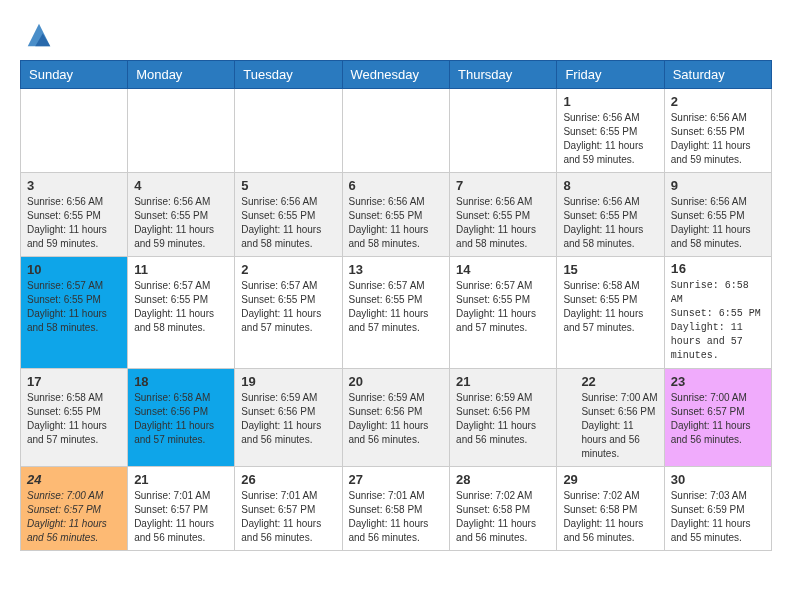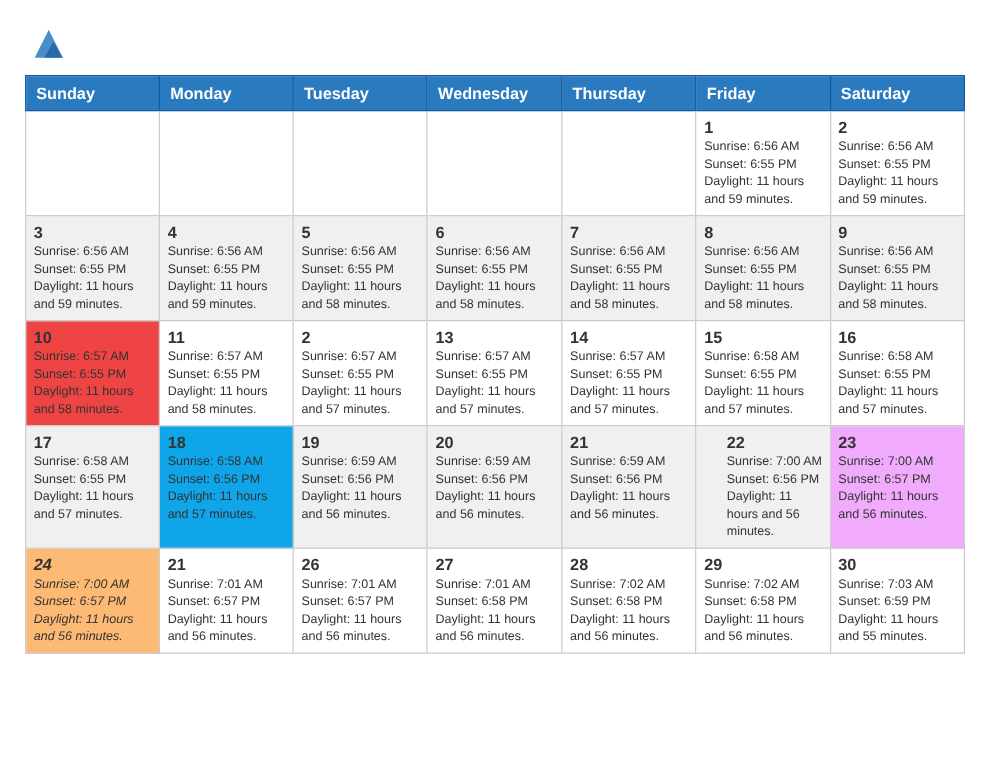--- a/index.html
+++ b/index.html
@@ -48,21 +48,21 @@
     }
     .calendar {
       width: 100%;
       border-collapse: collapse;
       border: 1px solid #ccc;
     }
     .calendar th {
       background: #2a7abf;
       color: #fff;
       font-size: 13px;
-      font-weight: bold;
+      font-weight: normal;
       padding: 6px 8px;
       text-align: left;
       border: 1px solid #1a5a9f;
     }
     .calendar td {
       vertical-align: top;
       border: 1px solid #ccc;
       padding: 5px 6px;
       width: 108px;
       min-height: 80px;
@@ -188,21 +188,21 @@
 Daylight: 11 hours and 58 minutes.</div>
         </td>
         <td style="background: rgb(240, 240, 240);">
           <span class="day-number">9</span>
           <div class="day-info" style="white-space: pre-line;">Sunrise: 6:56 AM
 Sunset: 6:55 PM
 Daylight: 11 hours and 58 minutes.</div>
         </td>
       </tr>
       <tr class="row-odd">
-        <td style="background: #ef4444;">
+        <td style="background: #0ea5e9;">
           <span class="day-number">10</span>
           <div class="day-info" style="white-space: pre-line;">Sunrise: 6:57 AM
 Sunset: 6:55 PM
 Daylight: 11 hours and 58 minutes.</div>
         </td>
         <td style="background: rgb(255, 255, 255);">
           <span class="day-number">11</span>
           <div class="day-info" style="white-space: pre-line;">Sunrise: 6:57 AM
 Sunset: 6:55 PM
 Daylight: 11 hours and 58 minutes.</div>
@@ -224,21 +224,21 @@
           <div class="day-info" style="white-space: pre-line;">Sunrise: 6:57 AM
 Sunset: 6:55 PM
 Daylight: 11 hours and 57 minutes.</div>
         </td>
         <td style="background: rgb(255, 255, 255);">
           <span class="day-number">15</span>
           <div class="day-info" style="white-space: pre-line;">Sunrise: 6:58 AM
 Sunset: 6:55 PM
 Daylight: 11 hours and 57 minutes.</div>
         </td>
-        <td style="background: rgb(255, 255, 255);">
+        <td style="background: rgb(255, 255, 255); font-family: Liberation Mono, monospace;">
           <span class="day-number">16</span>
           <div class="day-info" style="white-space: pre-line;">Sunrise: 6:58 AM
 Sunset: 6:55 PM
 Daylight: 11 hours and 57 minutes.</div>
         </td>
       </tr>
       <tr class="row-even">
         <td style="background: rgb(240, 240, 240); margin-top: 16px;">
           <span class="day-number">17</span>
           <div class="day-info" style="white-space: pre-line;">Sunrise: 6:58 AM

